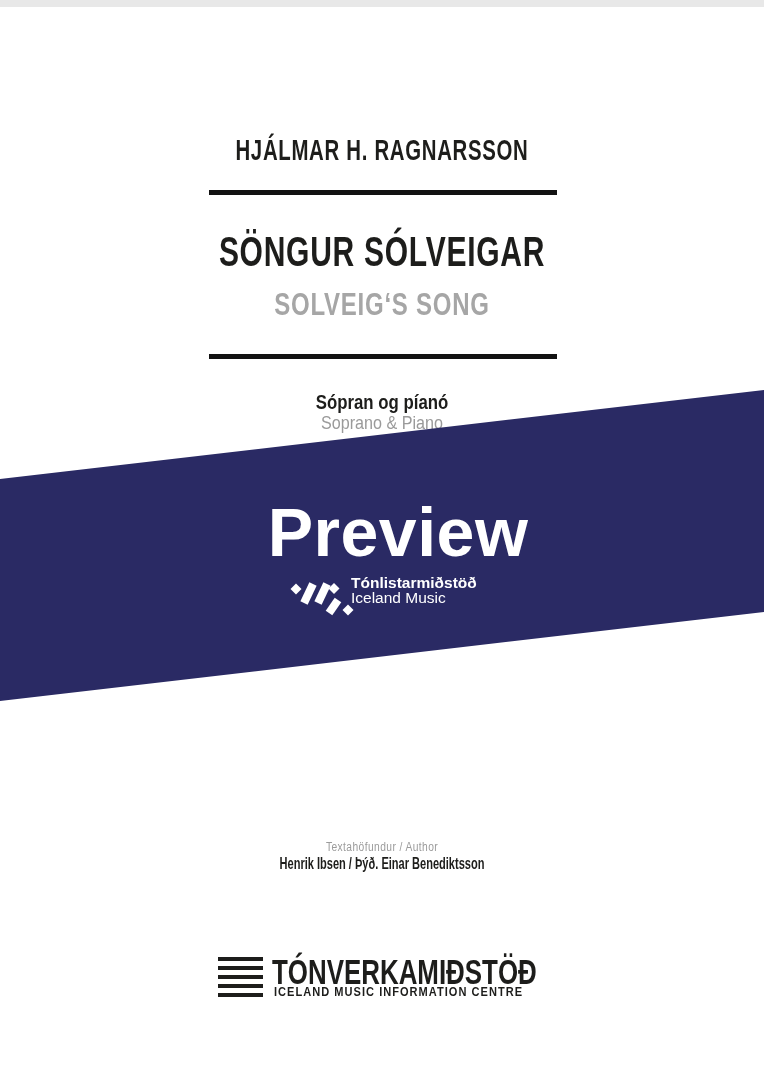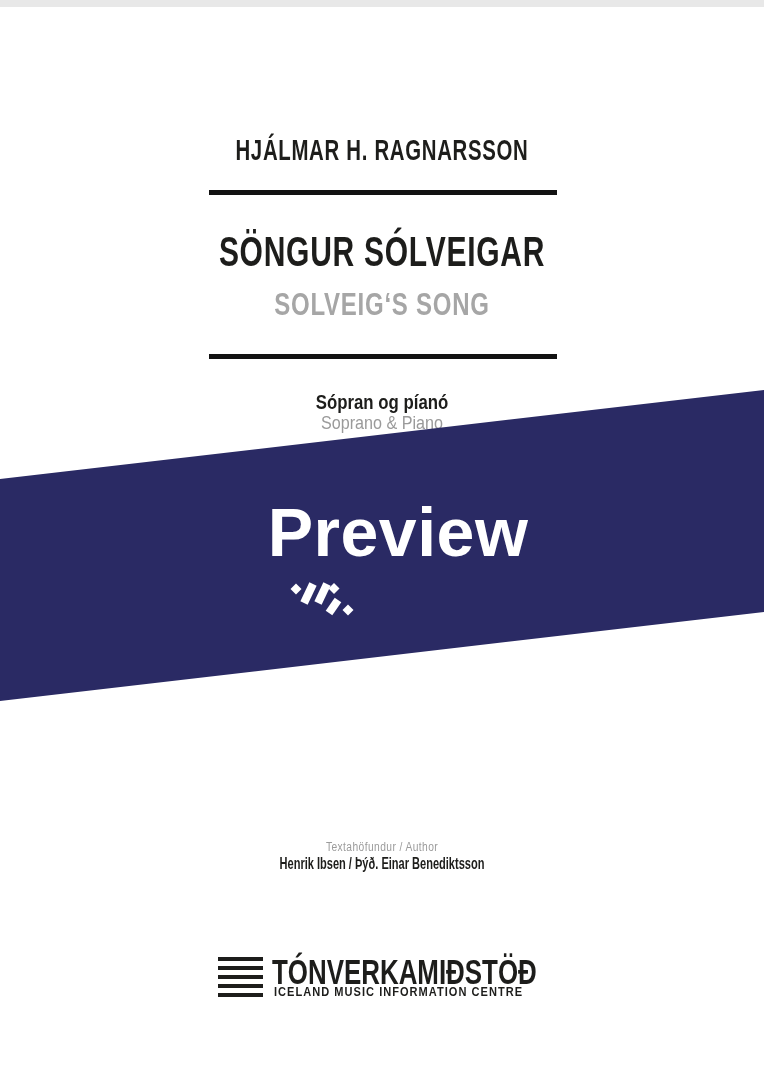--- a/index.html
+++ b/index.html
@@ -117,20 +117,24 @@
         <polygon points="45,5 50.5,10.5 45,16 39.5,10.5"></polygon>
         <polygon points="59,26.5 64.5,32 59,37.5 53.5,32"></polygon>
       </g>
       <g stroke="#ffffff" stroke-width="8" fill="none">
         <line x1="15" y1="25" x2="24" y2="6"></line>
         <line x1="29" y1="25" x2="38" y2="6"></line>
         <line x1="40" y1="35" x2="49" y2="22"></line>
       </g>
     </svg>
 
+    <div class="banner-logo-text">
+      <div class="l1">Tónlistarmiðstöð</div>
+      <div class="l2">Iceland Music</div>
+    </div>
   </div>
 
   <div class="ctext credit-label">Textahöfundur / Author</div>
 
   <div class="ctext credit-value">Henrik Ibsen / Þýð. Einar Benediktsson</div>
 
   <div class="staff-icon">
     <div class="bar"></div>
     <div class="bar"></div>
     <div class="bar"></div>

